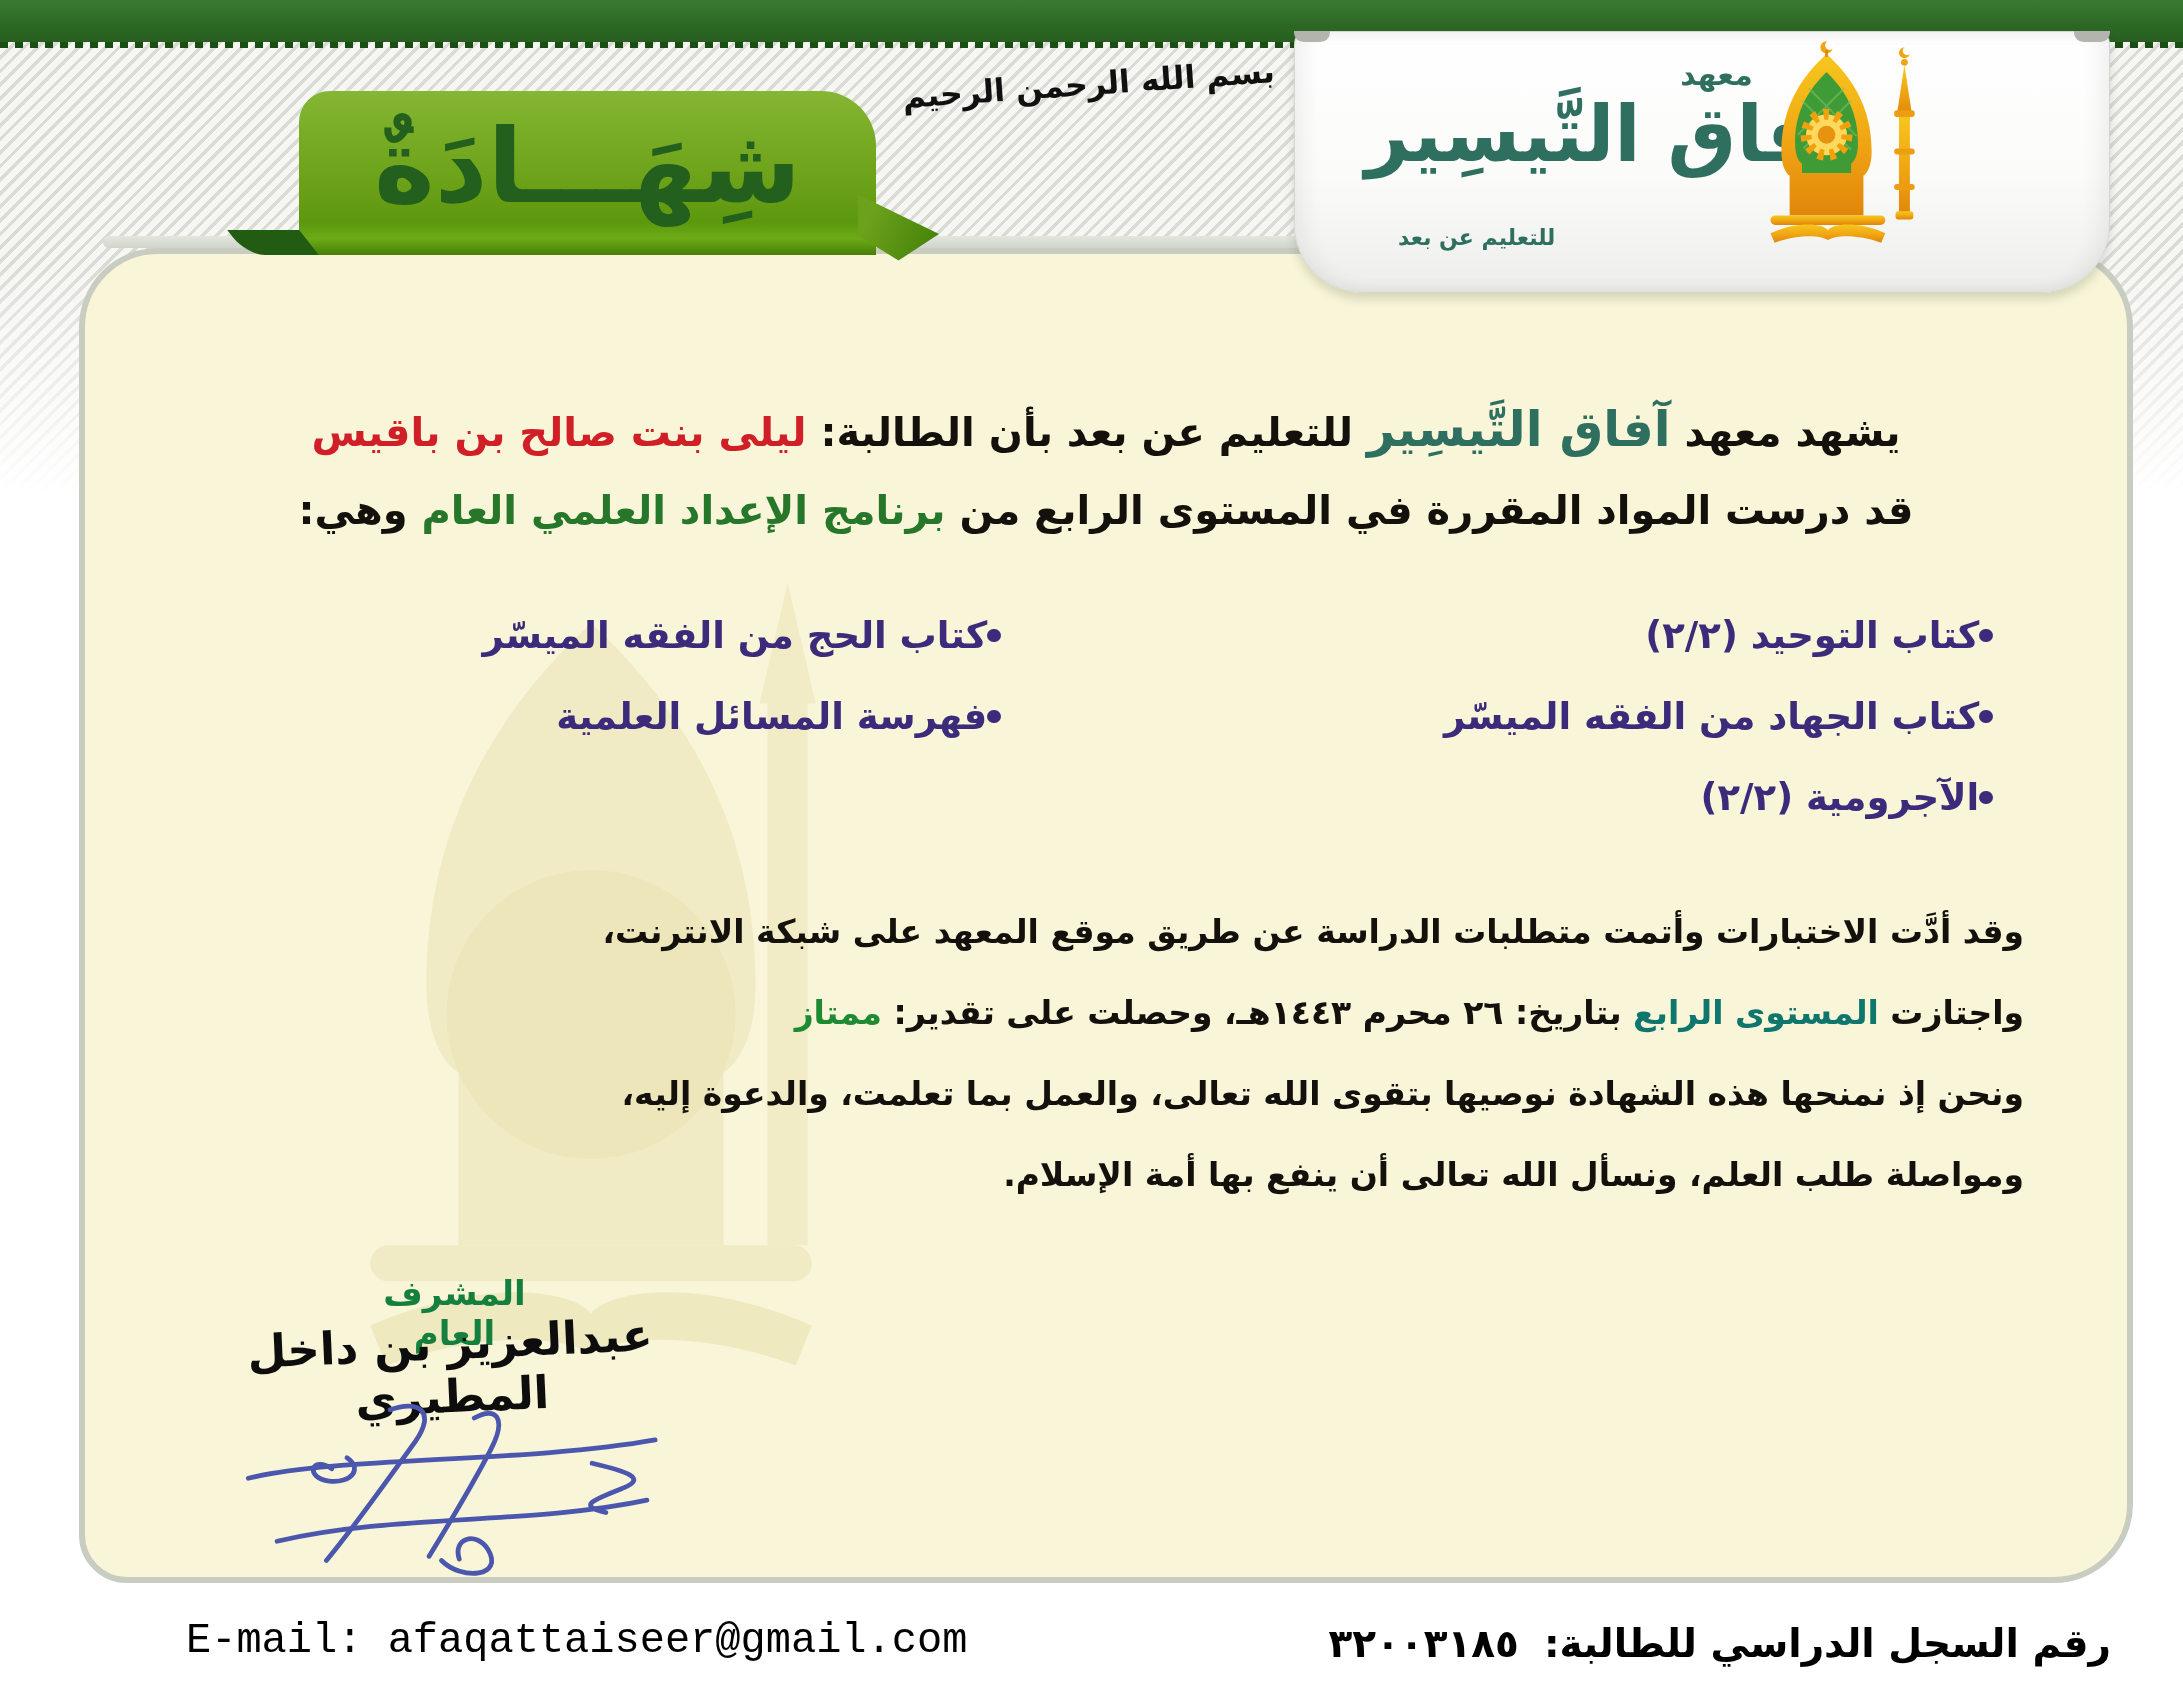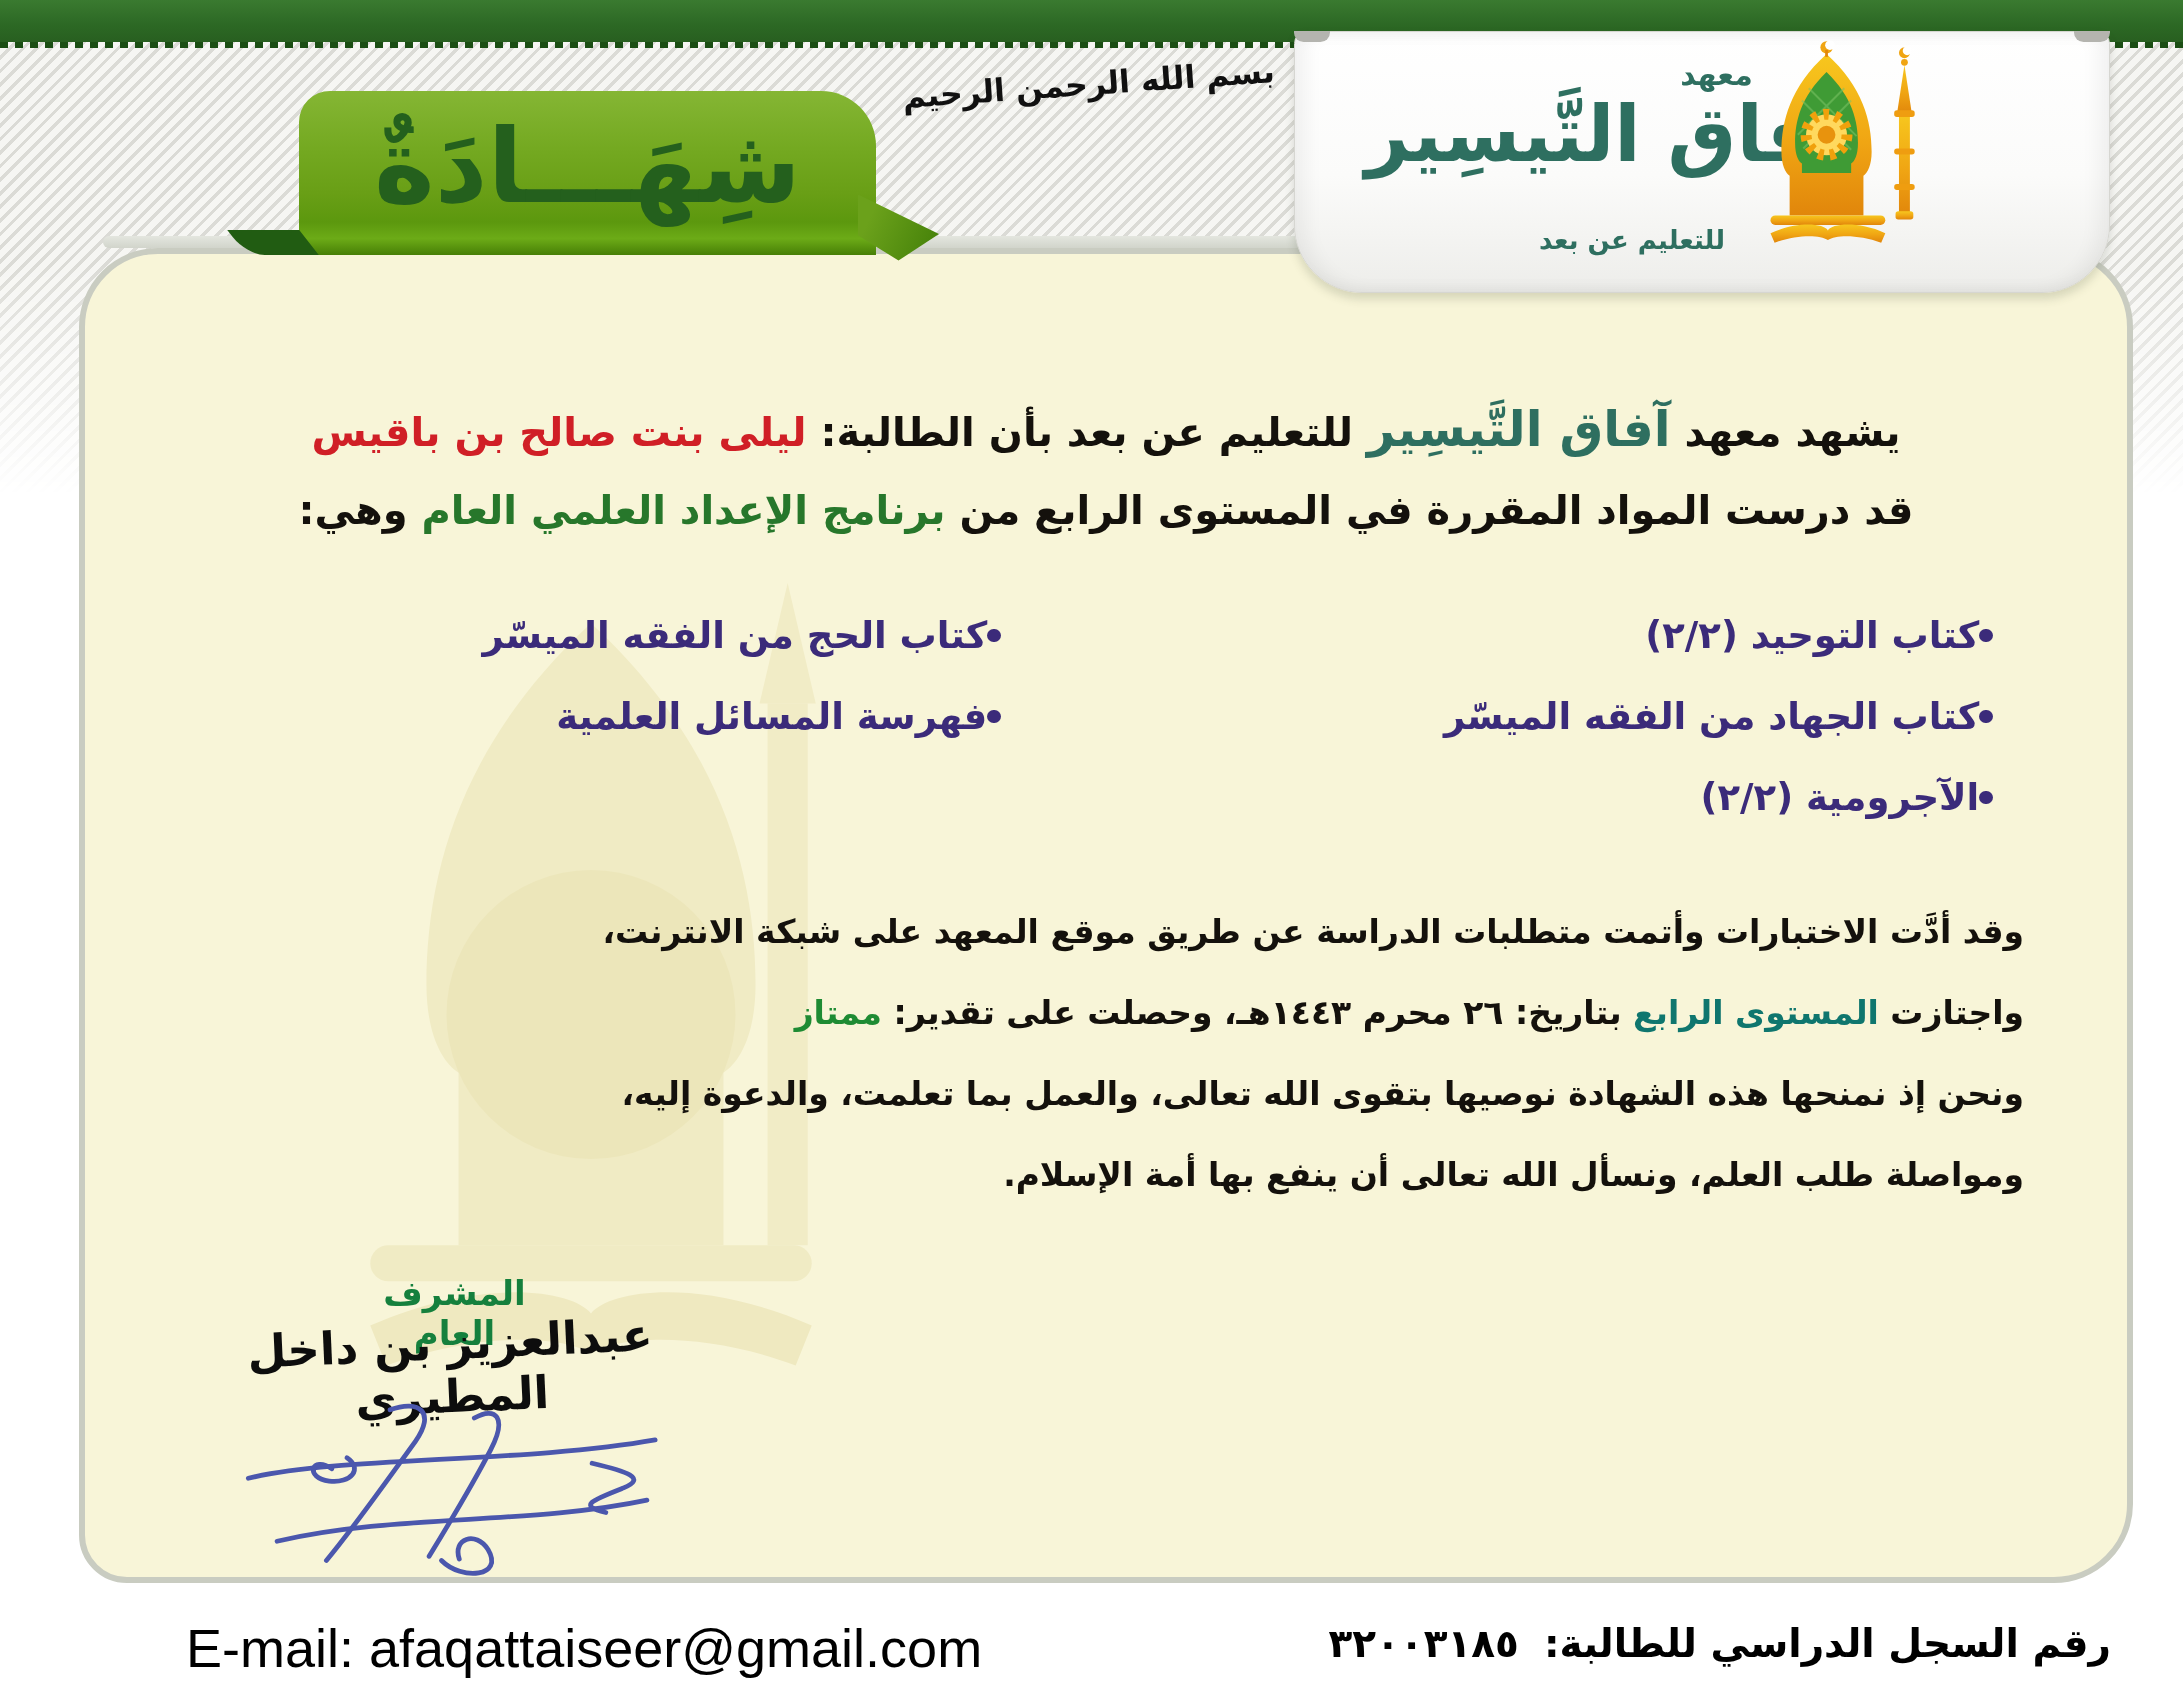--- a/index.html
+++ b/index.html
@@ -36,22 +36,22 @@
   .scroll{position:absolute;left:1294px;top:31px;width:816px;height:262px;z-index:5;box-sizing:border-box;
           background:linear-gradient(180deg,#ffffff 0%,#fbfbfa 55%,#ededEA 100%);
           border:1.4px solid #d6d6d1;border-radius:12.3px 12.3px 68px 68px;
           box-shadow:0 5.5px 9.6px rgba(60,70,50,.18), inset 11px 0 18px rgba(0,0,0,.05), inset -11px 0 18px rgba(0,0,0,.05);}
   .scroll-curl{position:absolute;top:-1.4px;width:36px;height:11px;background:#b4b4af;border-radius:0 0 9.6px 9.6px;}
   .curl-left{left:-1.4px;} .curl-right{right:-1.4px;}
   .logo-small{position:absolute;left:353px;top:25px;width:137px;text-align:center;direction:rtl;
           font-size:30px;font-weight:bold;color:#2e6f60;letter-spacing:6.8px;}
   .logo-name{position:absolute;left:55px;top:58px;width:507px;text-align:center;direction:rtl;
           font-size:77px;font-weight:bold;color:#2e6f60;}
-  .logo-tagline{position:absolute;left:88px;top:193px;width:342px;text-align:right;direction:rtl;
-          font-size:26px;font-weight:bold;color:#2e6f60;letter-spacing:2.7px;}
+  .logo-tagline{position:absolute;left:103px;top:193px;width:342px;text-align:left;direction:rtl;
+          font-size:22px;font-weight:bold;color:#2e6f60;letter-spacing:2.7px;}
   .mosque{position:absolute;left:455px;top:6.8px;width:205px;height:212px;}
 
   
   .panel{position:absolute;left:79px;top:248px;width:2054px;height:1335px;box-sizing:border-box;
          background:#f8f5d8;border:6.8px solid #c9ccc1;border-radius:79px 79px 79px 48px;
          z-index:2;overflow:hidden;}
   .watermark{position:absolute;left:205px;top:322px;width:602px;height:917px;z-index:0;}
 
   .intro{position:absolute;left:0;top:137px;width:100%;box-sizing:border-box;padding:0 103px;
          text-align:center;direction:rtl;font-weight:bold;font-size:40px;line-height:78px;
@@ -72,22 +72,22 @@
   .level-maroon{color:#0f766e;}
   .grade-green{color:#1e8b33;text-align:right;}
 
   .sig-title{position:absolute;top:1019px;left:260px;width:219px;text-align:center;
          font-size:34px;font-weight:bold;color:#15803d;direction:rtl;z-index:1;}
   .sig-name{position:absolute;top:1063px;left:116px;width:500px;text-align:center;direction:rtl;
          font-size:45px;font-weight:bold;color:#0d0d0d;transform:rotate(-2.5deg);z-index:1;}
   .sig-scribble{position:absolute;top:1142px;left:151px;width:452px;height:181px;z-index:1;}
 
   
-  .email{position:absolute;left:186px;top:1617px;font-family:Liberation Sans, sans-serif;
-         font-size:54px;color:#000;z-index:3;}
+  .email{position:absolute;left:186px;top:1617px;font-family:Liberation Mono, monospace;
+         font-size:42px;color:#000;z-index:3;}
   .record{position:absolute;right:72px;top:1621px;direction:rtl;display:flex;gap:25px;
          font-size:39px;font-weight:bold;color:#000;z-index:3;}
 </style>
 </head>
 <body>
 
 <div class="page">
 
   <div class="stripes"></div>
   <div class="gray-band"></div>

